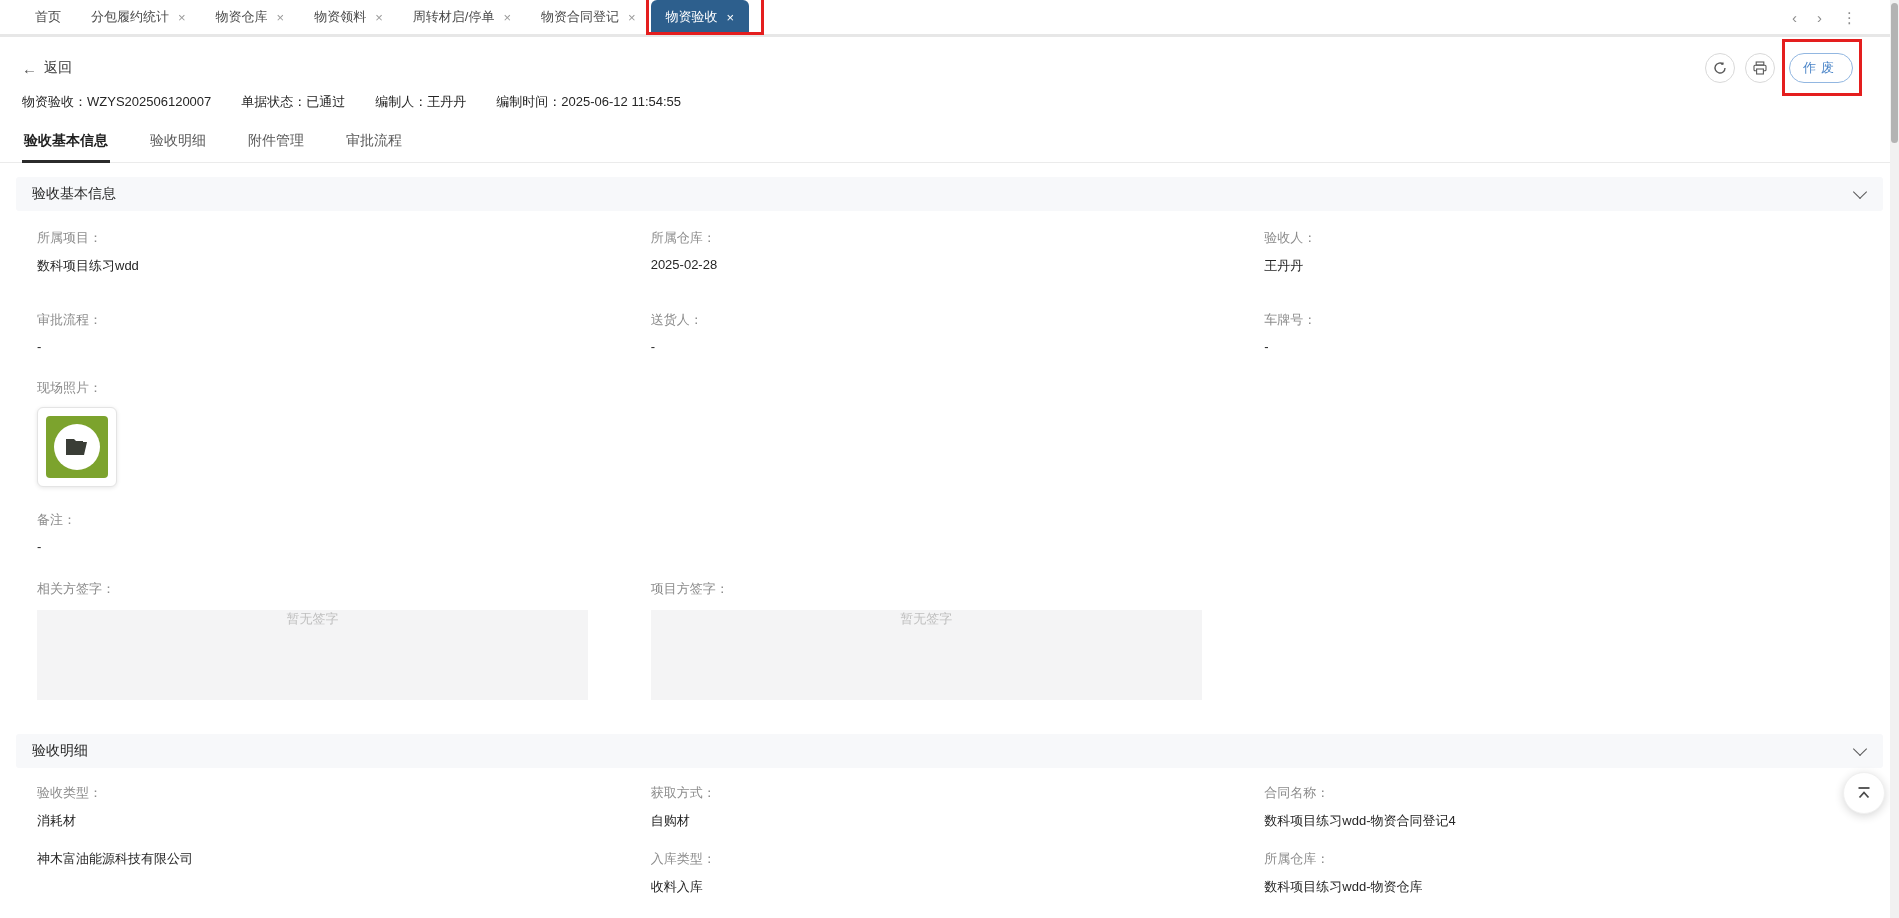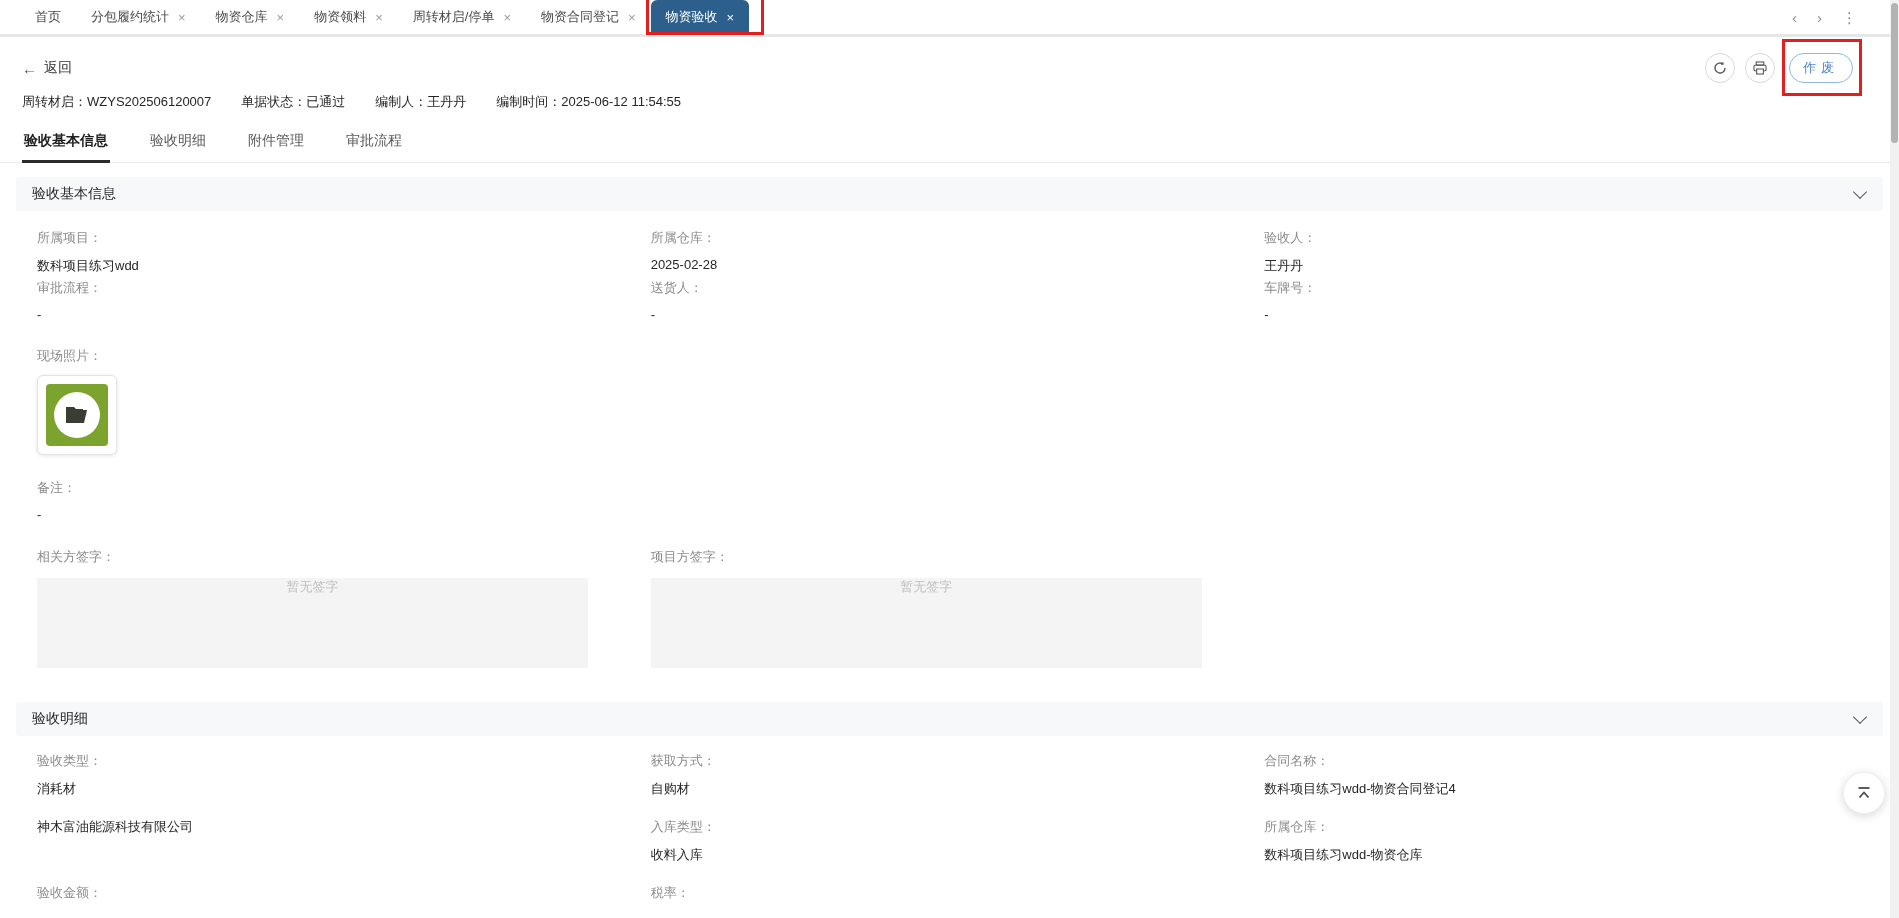--- a/index.html
+++ b/index.html
@@ -43,21 +43,21 @@
   .nav-tab.active{color:#1f1f1f;font-weight:bold;}
   .nav-tab.active::after{content:"";position:absolute;left:0;right:0;bottom:-1px;height:3px;background:#2b2b2b;}
   
   .section{margin:14px 16px 0;}
   .section-header{height:34px;background:#f7f8fa;border-radius:3px;
     display:flex;align-items:center;justify-content:space-between;
     padding:0 18px 0 16px;font-size:14px;color:#262626;cursor:pointer;}
   .chevron-down{width:9px;height:9px;border-right:1.5px solid #595959;
     border-bottom:1.5px solid #595959;transform:rotate(45deg);margin-top:-5px;}
   .fields{display:grid;grid-template-columns:1fr 1fr 1fr;
-    padding:18px 5px 4px 21px;row-gap:4px;}
+    padding:18px 5px 4px 21px;row-gap:36px;}
   .field .label{font-size:13px;color:#8c8c8c;margin-bottom:10px;}
   .field .value{font-size:13px;color:#262626;}
   .block{padding-left:21px;}
   
   .photo-block{margin-top:21px;}
   .photo-box{width:78px;height:78px;margin-top:10px;border:1px solid #e4e4e4;border-radius:6px;
     background:#fff;box-shadow:0 1px 4px rgba(0,0,0,.10);
     display:flex;align-items:center;justify-content:center;cursor:pointer;}
   .photo-tile{width:62px;height:62px;background:#7ca32d;border-radius:4px;
     display:flex;align-items:center;justify-content:center;}
@@ -139,21 +139,21 @@
       </svg>
     </button>
     <span class="void-wrap">
       <button class="void-btn">作废</button>
       <span class="annot-void"></span>
     </span>
   </div>
 </div>
 
 <div class="doc-info">
-  <span>周转材启：WZYS202506120007</span>
+  <span>物资验收：WZYS202506120007</span>
   <span>单据状态：已通过</span>
   <span>编制人：王丹丹</span>
   <span>编制时间：2025-06-12 11:54:55</span>
 </div>
 
 <div class="nav-tabs">
   <div class="nav-tab active">验收基本信息</div>
   <div class="nav-tab">验收明细</div>
   <div class="nav-tab">附件管理</div>
   <div class="nav-tab">审批流程</div>

